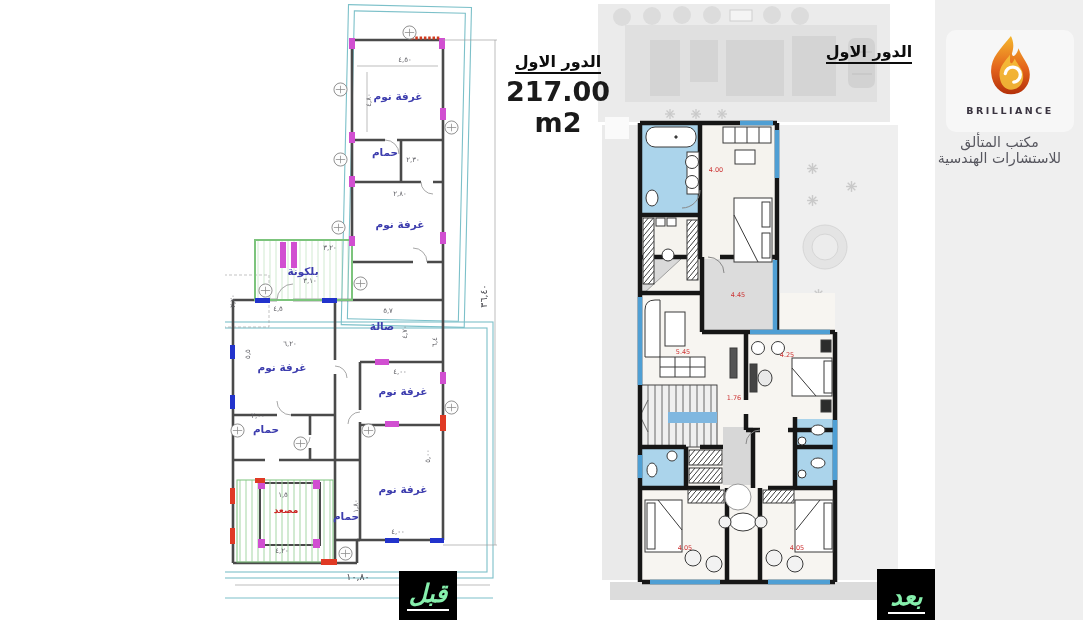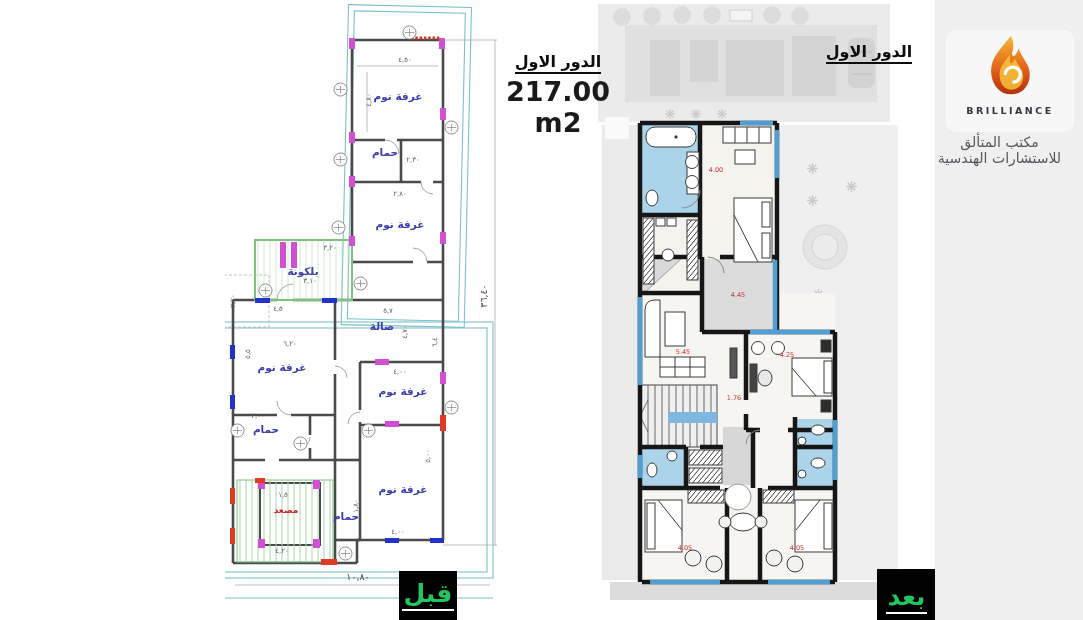--- a/index.html
+++ b/index.html
@@ -3,22 +3,22 @@
 <meta charset="utf-8">
 <style>
   html,body{margin:0;padding:0;}
   body{width:1083px;height:620px;position:relative;background:#ffffff;overflow:hidden;
        font-family:"DejaVu Sans",sans-serif;}
   .abs{position:absolute;}
   .title-block{position:absolute;text-align:center;}
   .t-title{display:inline-block;font-weight:bold;font-size:16px;color:#0d0d0d;
            border-bottom:2.5px solid #0d0d0d;padding-bottom:1px;}
   .t-area{font-weight:bold;color:#1a1a1a;margin-top:2px;}
-  .tag-box{position:absolute;background:#000;color:#22c55e;display:flex;
-           align-items:center;justify-content:center;}
+  .tag-box{position:absolute;background:#000;color:#86efac;display:flex;
+           align-items:center;justify-content:center;font-style:italic;}
   .tag-box span{font-size:25px;font-weight:bold;border-bottom:2px solid #fff;
                 padding:0 2px 3px 2px;line-height:1;}
   .right-strip{position:absolute;left:935px;top:0;width:148px;height:620px;background:#efefef;}
   .logo-card{position:absolute;left:11px;top:30px;width:128px;height:102px;
              background:#f7f7f7;border-radius:10px;text-align:center;}
   .brand{font-size:9.5px;font-weight:bold;letter-spacing:2.5px;color:#3a3440;margin-top:1px;}
   .logo-caption{position:absolute;left:0px;top:134px;width:129px;text-align:center;
                 font-size:14px;color:#56565e;}
   svg text{font-family:"DejaVu Sans",sans-serif;}
   .rl{fill:#3d3dae;font-weight:bold;font-size:10.5px;text-anchor:middle;}

